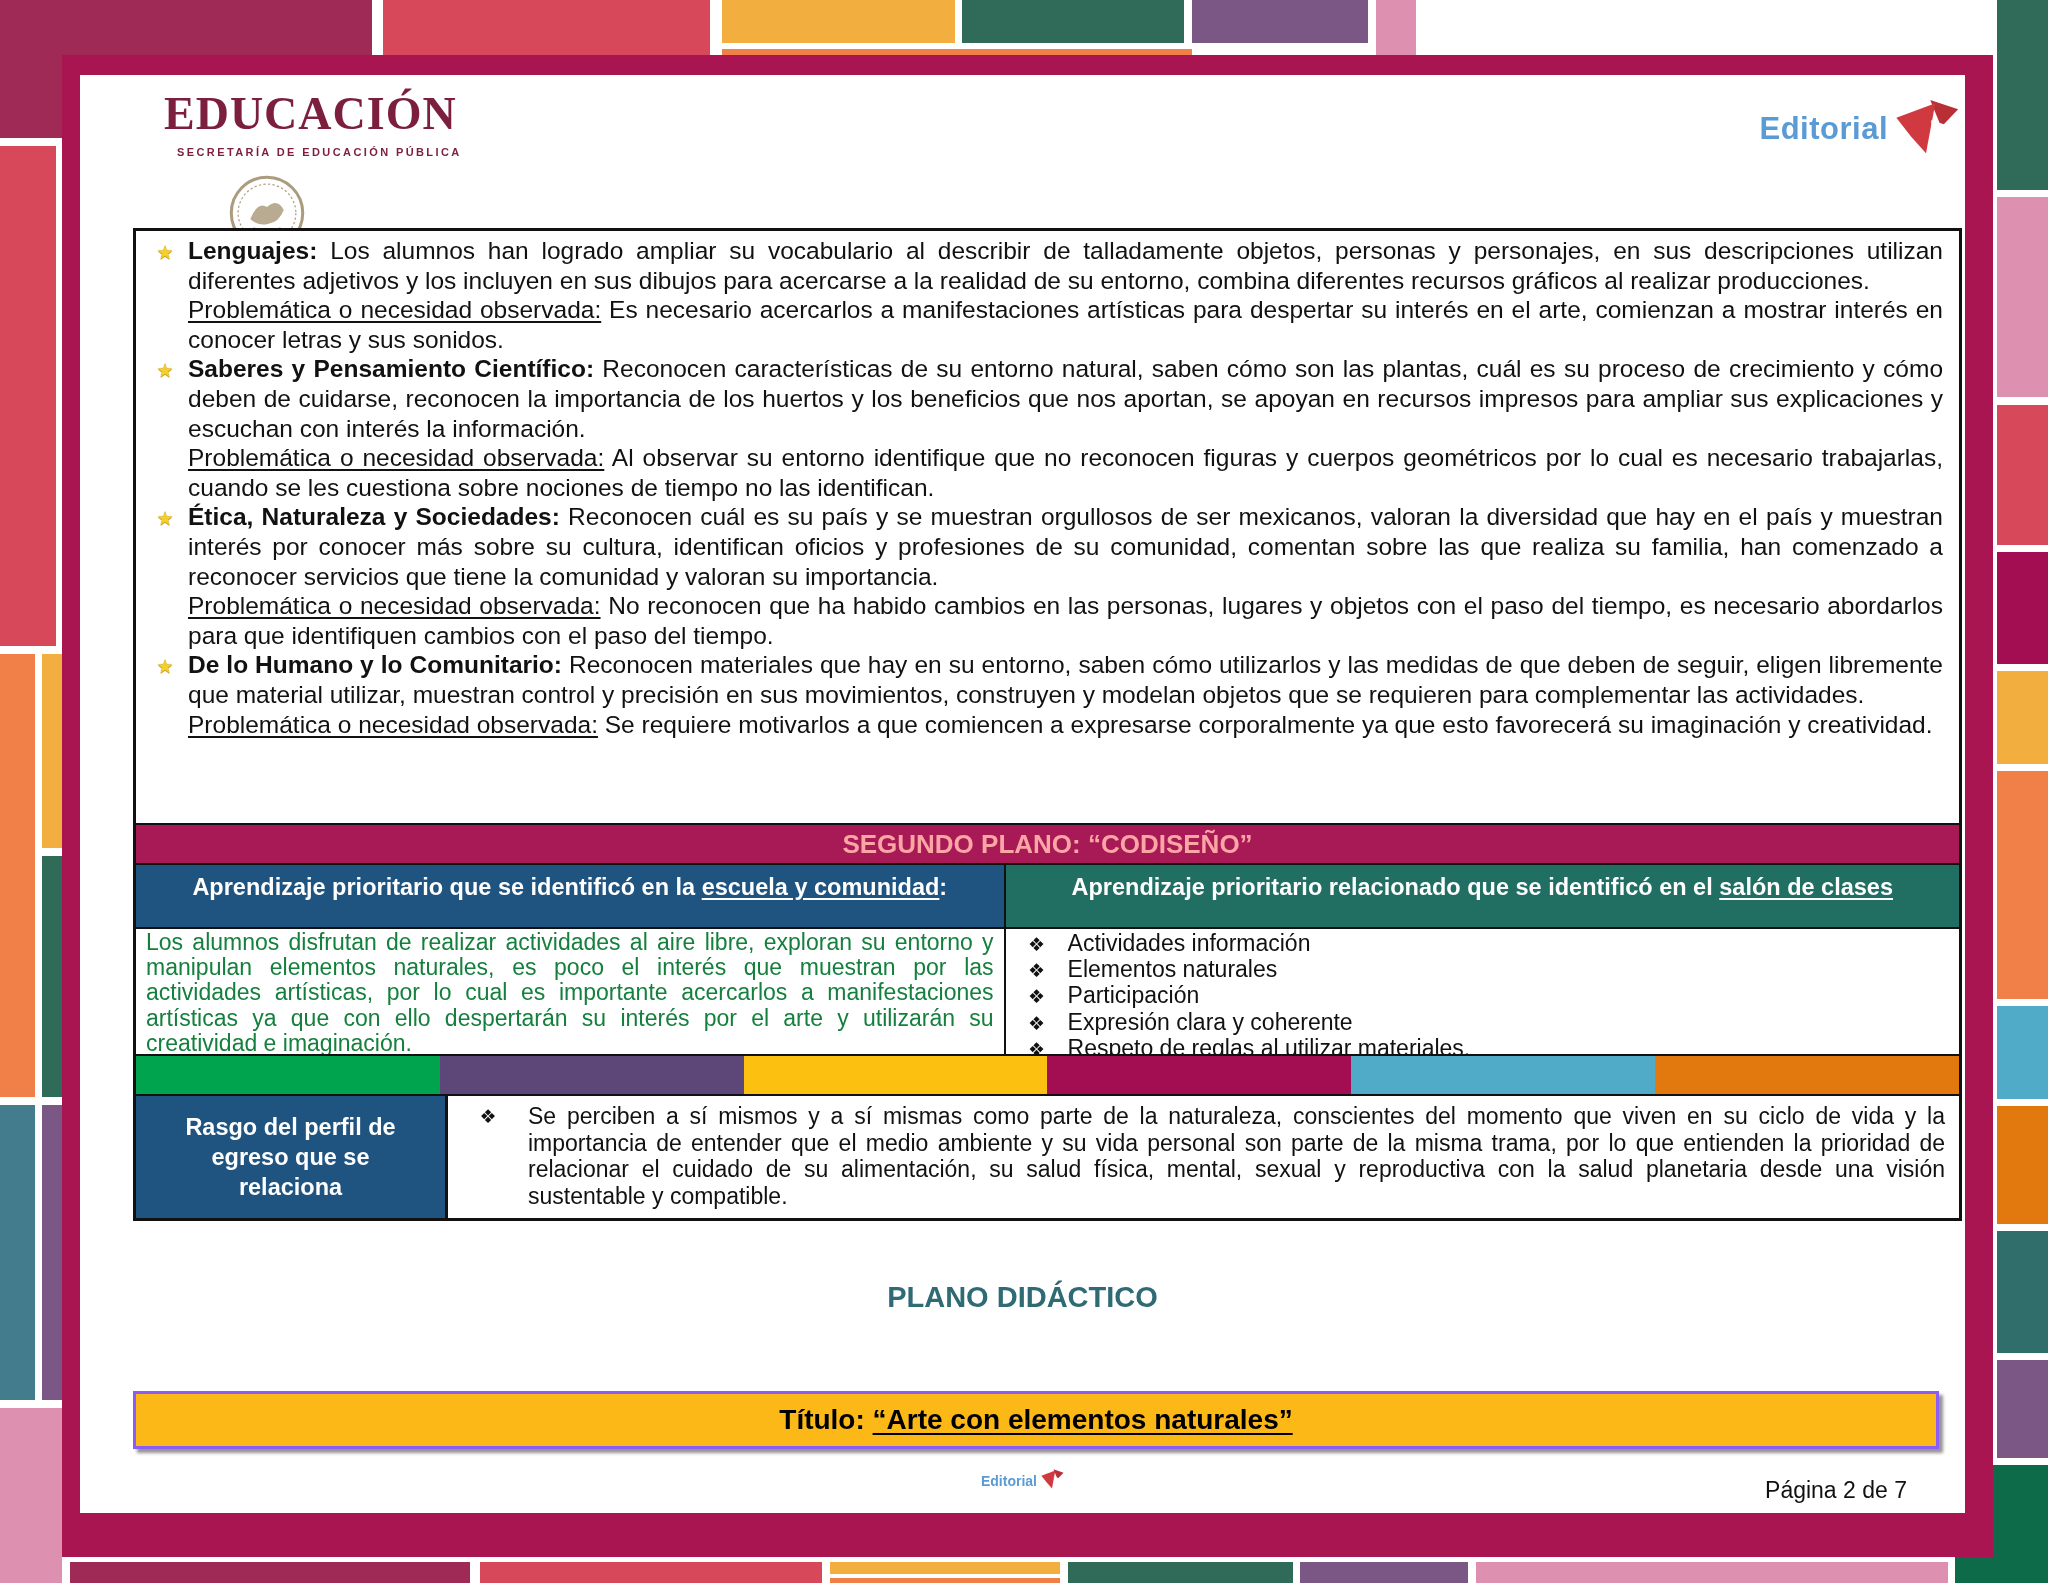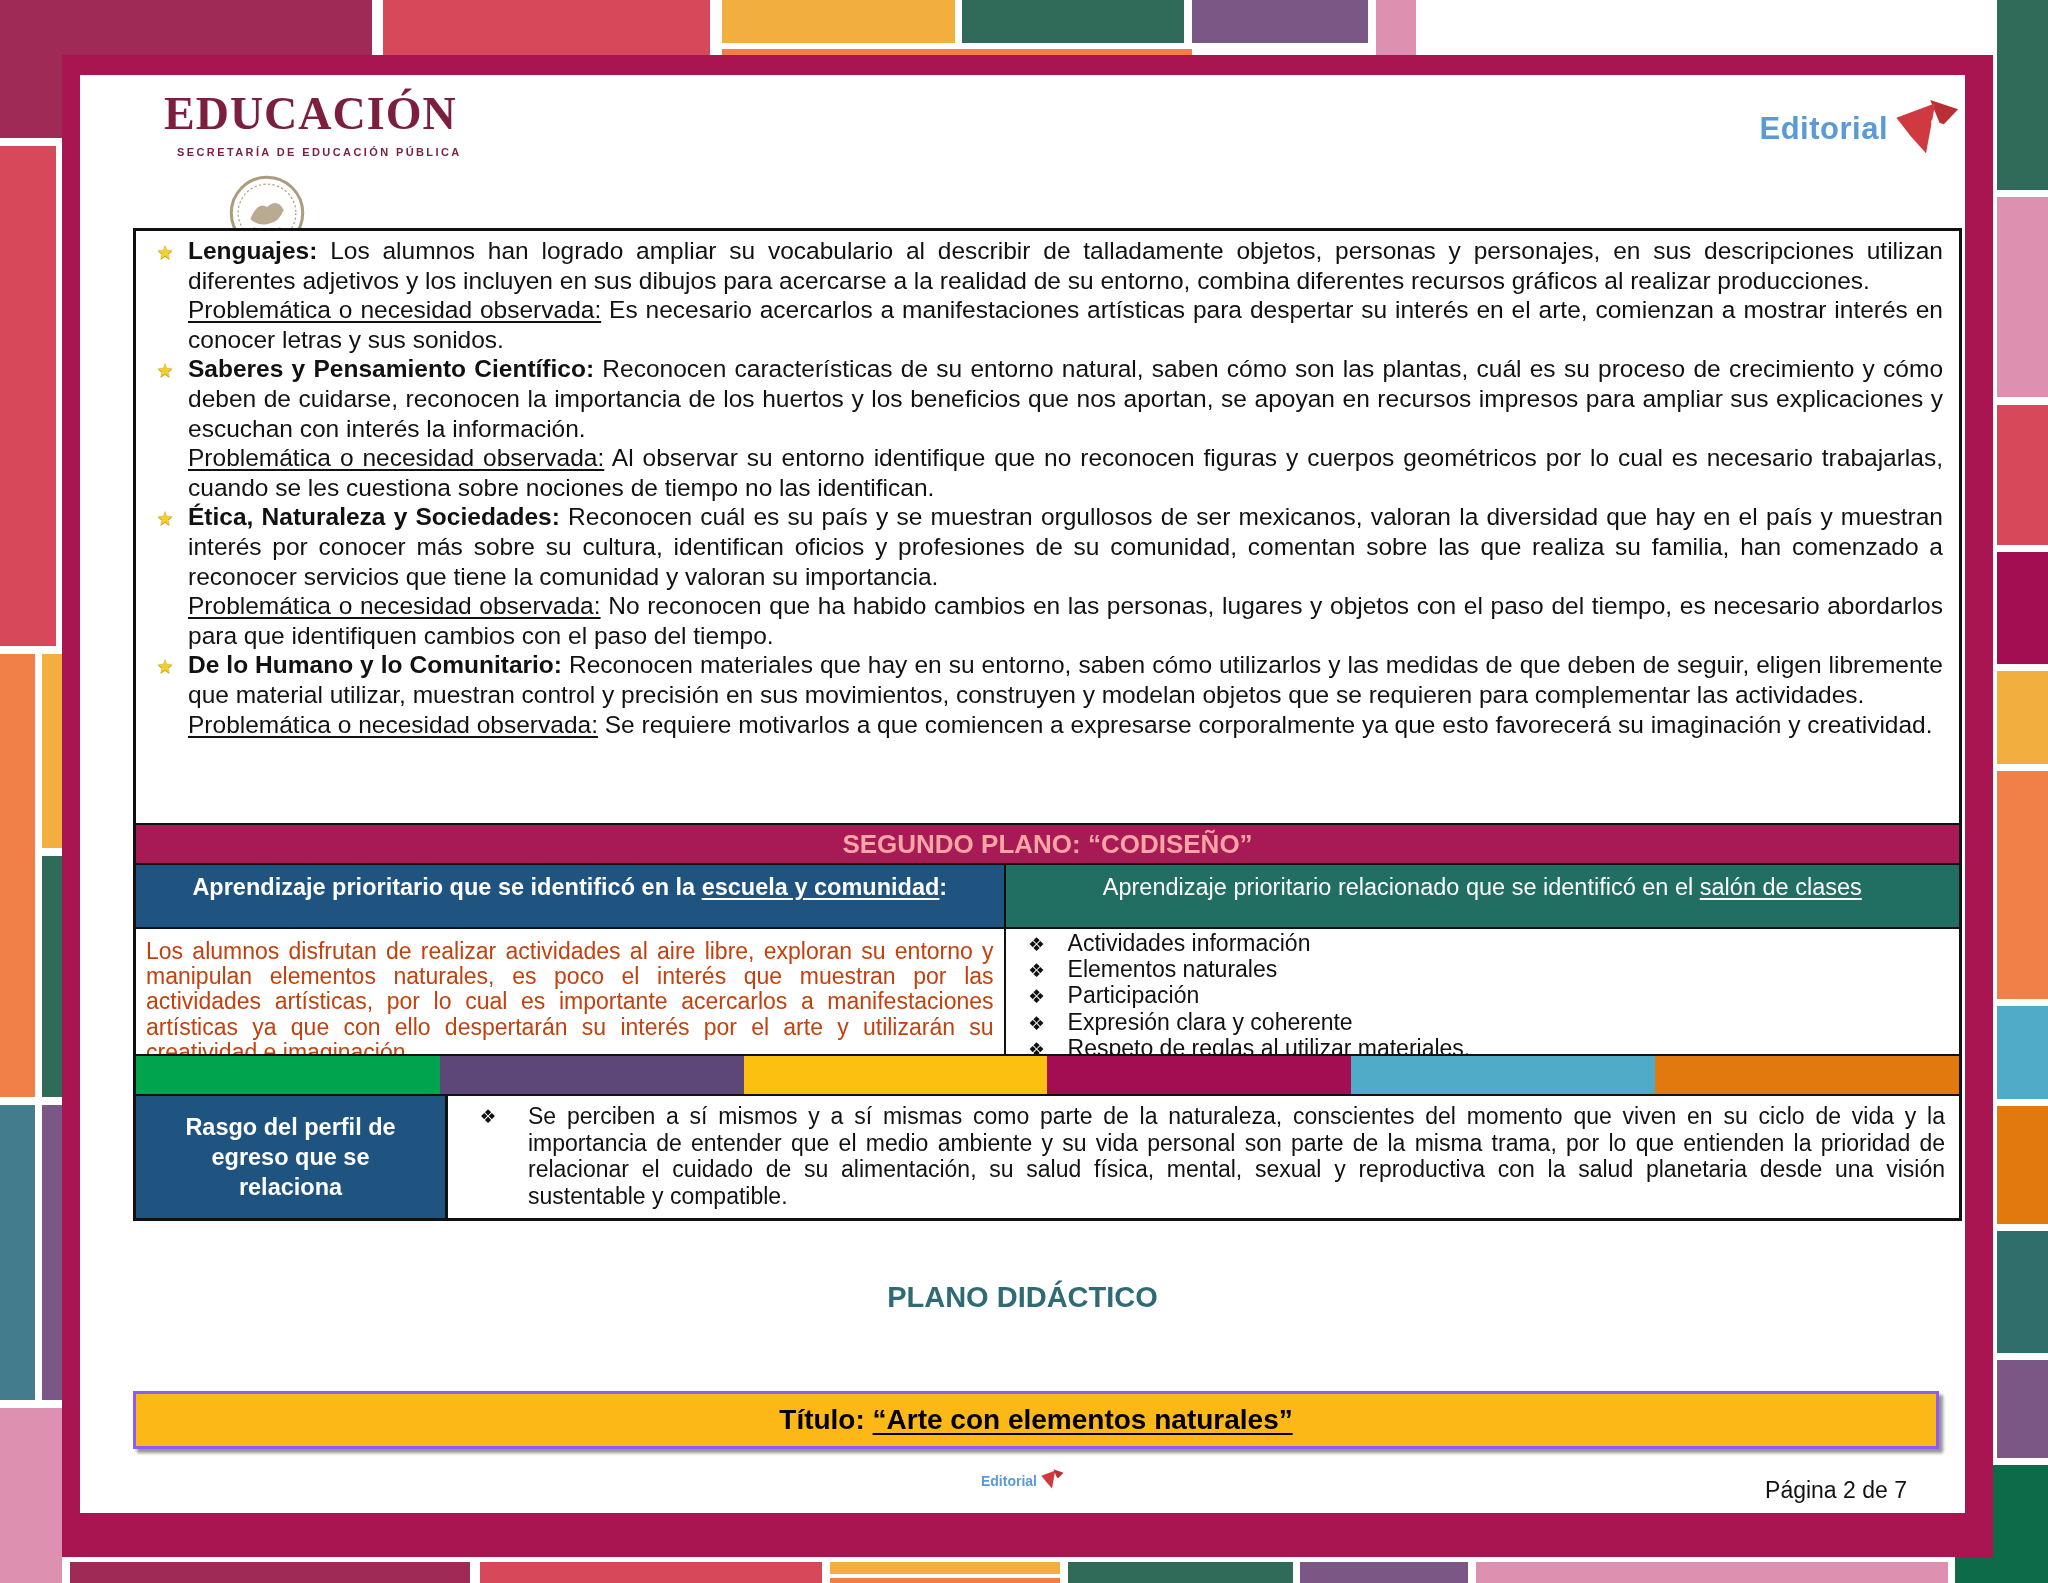--- a/index.html
+++ b/index.html
@@ -28,24 +28,24 @@
   .d-item{display:flex}
   .d-star{width:46px;flex:none;text-align:center;font-size:19px;line-height:29.6px;color:#F5D02C;text-shadow:0 0 1px #a8821e,0 1px 0 #caa22a;padding-top:2px}
   .d-txt{flex:1;font-size:24.5px;line-height:29.6px;text-align:justify;padding-right:4px;color:#111}
   .d-txt b{font-weight:bold}
   .u{text-decoration:underline;text-underline-offset:3px}
 
   .cban{height:40px;background:var(--banner);border-bottom:2px solid #111;color:#fca5a5;font-weight:bold;font-size:26px;text-align:center;line-height:38px}
 
   .hrow{display:flex;height:64px;border-bottom:2px solid #111}
   .hleft{width:47.7%;background:var(--blue);border-right:2px solid #111;color:#fff;font-weight:bold;font-size:23.5px;text-align:center;padding:7px 30px 0 30px;line-height:30px}
-  .hright{flex:1;background:var(--teal);color:#fff;font-weight:normal;font-size:23.5px;text-align:center;padding:6px 40px 0 40px;line-height:33px}
+  .hright{flex:1;background:var(--teal);color:#fff;font-weight:bold;font-size:23.5px;text-align:center;padding:6px 40px 0 40px;line-height:33px}
 
   .brow{display:flex;height:127px;border-bottom:2px solid #111;overflow:hidden}
-  .bleft{width:47.7%;border-right:2px solid #111;font-size:23px;line-height:25.2px;text-align:justify;padding:10px 10px 0 10px;color:#c2410c}
+  .bleft{width:47.7%;border-right:2px solid #111;font-size:23px;line-height:25.2px;text-align:justify;padding:1px 10px 0 10px;color:#15803d}
   .bright{flex:1;padding-top:2px}
   .c-item{display:flex;font-size:23px;line-height:25.2px;color:#111}
   .dia{width:62px;flex:none;text-align:center;font-size:19px;padding-top:1px}
 
   .stripes{display:flex;height:40px;border-bottom:2px solid #111}
   .stripes div{flex:1}
 
   .prow{display:flex;height:122px;overflow:hidden}
   .plabel{width:312px;flex:none;background:var(--blue);border-right:3px solid #111;color:#fff;font-weight:bold;font-size:23.5px;line-height:30px;text-align:center;display:flex;align-items:center;justify-content:center;padding:0 26px}
   .ptext{flex:1;display:flex;font-size:23px;line-height:26.5px;padding:7px 14px 0 0;color:#111}

